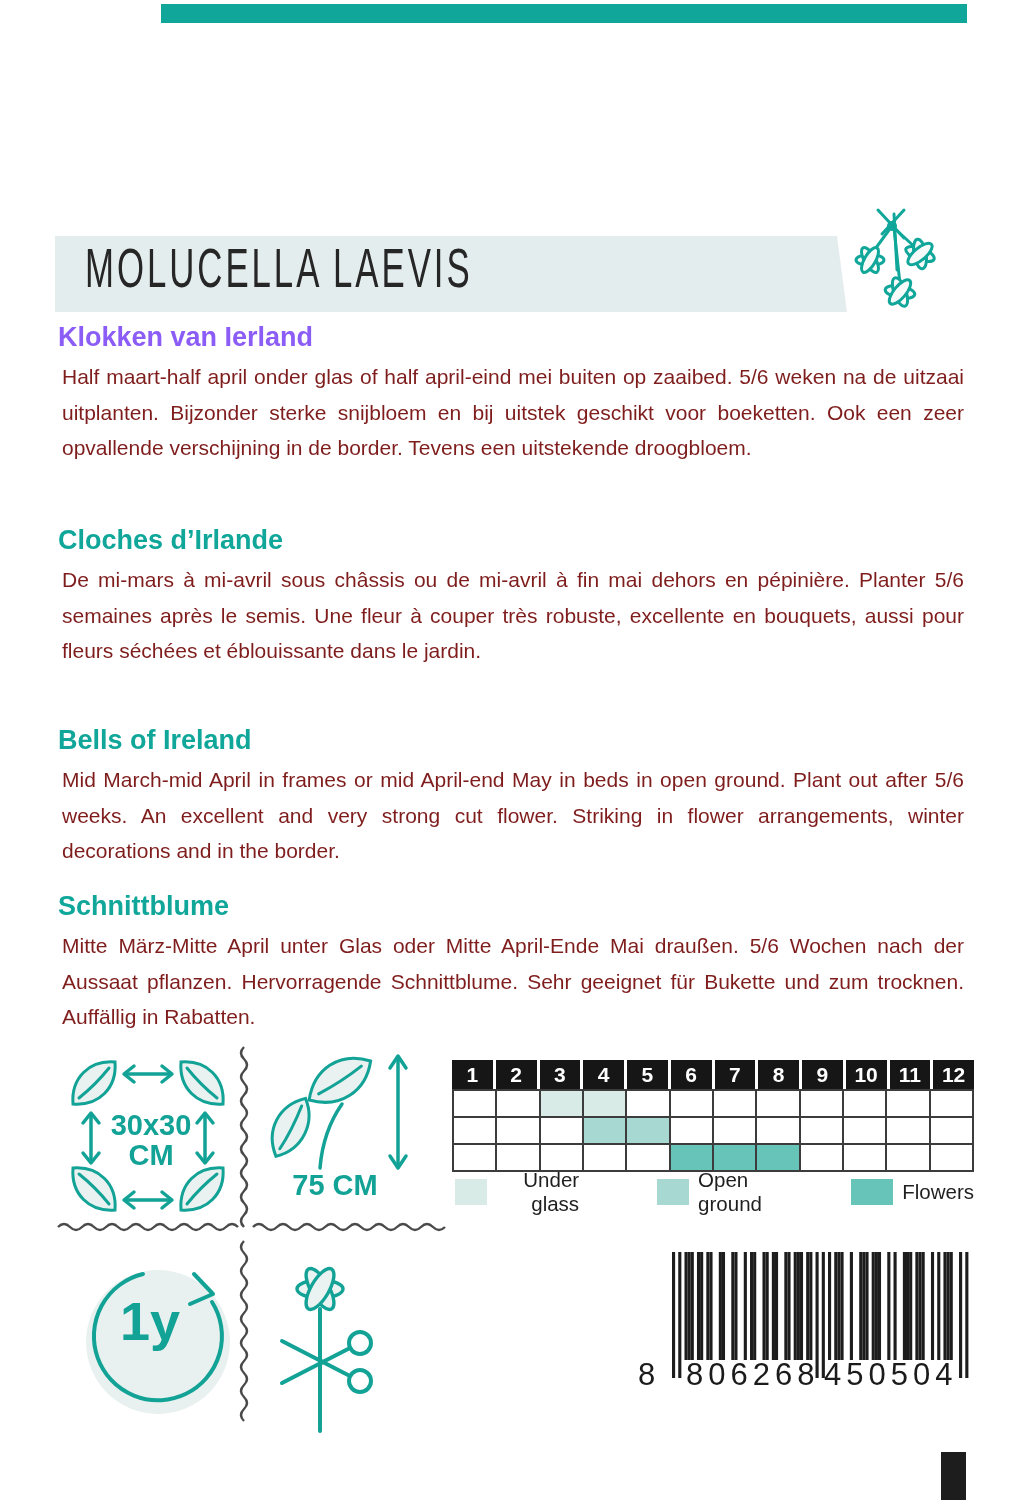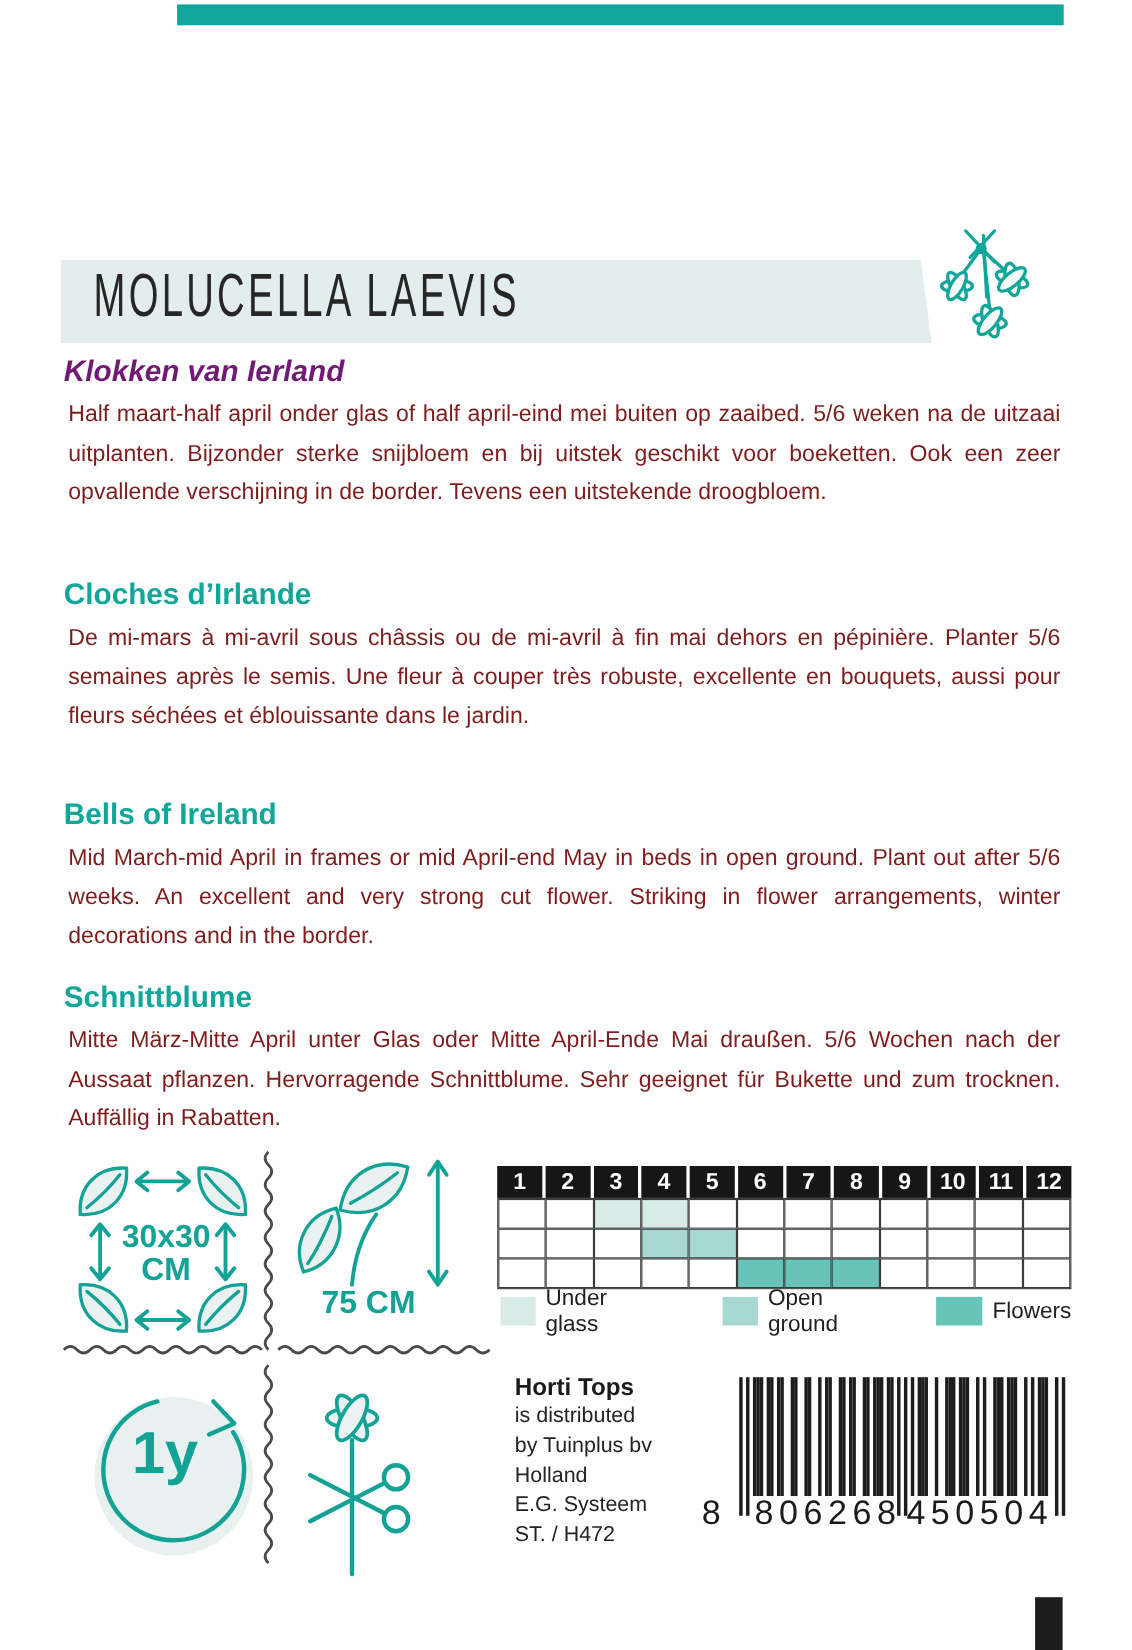--- a/index.html
+++ b/index.html
@@ -87,21 +87,21 @@
         <g transform="translate(52,84)">
           <ellipse rx="15" ry="6" transform="rotate(10)"></ellipse>
             <ellipse rx="15" ry="6" transform="rotate(70)"></ellipse>
             <ellipse rx="15" ry="6" transform="rotate(130)"></ellipse>
         </g>
       </g>
     </svg>
   </div>
 
   <div class="section" style="top:322px">
-    <h2 style="color: #701a75; font-style: italic;">Klokken van Ierland</h2>
+    <h2 style="color: #8b5cf6;">Klokken van Ierland</h2>
     <p>Half maart-half april onder glas of half april-eind mei buiten op zaaibed. 5/6 weken na de uitzaai uitplanten. Bijzonder sterke snijbloem en bij uitstek geschikt voor boeketten. Ook een zeer opvallende verschijning in de border. Tevens een uitstekende droogbloem.</p>
   </div>
   <div class="section" style="top:525px">
     <h2 style="color: rgb(16, 167, 154);">Cloches d’Irlande</h2>
     <p>De mi-mars à mi-avril sous châssis ou de mi-avril à fin mai dehors en pépinière. Planter 5/6 semaines après le semis. Une fleur à couper très robuste, excellente en  bouquets, aussi pour fleurs séchées et éblouissante dans le jardin.</p>
   </div>
   <div class="section" style="top:725px">
     <h2 style="color: rgb(16, 167, 154);">Bells of Ireland</h2>
     <p>Mid March-mid April in frames or mid April-end May in beds in open ground. Plant out after 5/6 weeks. An excellent and very strong cut flower. Striking in flower arrangements, winter decorations and in the border.</p>
   </div>
@@ -276,43 +276,35 @@
           <div class="cal-cell" style="background: rgb(102, 196, 184);"></div>
           <div class="cal-cell" style="background: rgb(102, 196, 184);"></div>
           <div class="cal-cell" style="background: rgb(102, 196, 184);"></div>
           <div class="cal-cell"></div>
           <div class="cal-cell"></div>
           <div class="cal-cell"></div>
           <div class="cal-cell"></div>
         </div>
       </div>
     <div id="cal-legend" style="justify-content: flex-start;">
-        <div class="leg-item" style="margin-left: 3px;">
+        <div class="leg-item" style="margin-left: 3px; text-align: right;">
           <div class="leg-swatch" style="background: rgb(216, 235, 231);"></div>
           <div class="leg-label">Under glass</div>
         </div>
         <div class="leg-item" style="margin-left: 78px;">
           <div class="leg-swatch" style="background: rgb(167, 216, 209);"></div>
           <div class="leg-label">Open ground</div>
         </div>
         <div class="leg-item" style="margin-left: 62px;">
           <div class="leg-swatch" style="background: rgb(102, 196, 184);"></div>
           <div class="leg-label">Flowers</div>
         </div>
       </div>
   </div>
 
-  <div id="dist">
-    <div class="brand">Horti Tops</div>
-    <div class="dline">is distributed</div>
-    <div class="dline">by Tuinplus bv</div>
-    <div class="dline">Holland</div>
-    <div class="dline">E.G. Systeem</div>
-    <div class="dline">ST. / H472</div>
-  </div>
 
   <div id="barcode-wrap">
     <svg id="bc-svg" width="350" height="135" viewBox="0 0 350 135">
         <rect x="44.00" y="2" width="3.12" height="126" fill="#1d1d1d"></rect>
         <rect x="50.24" y="2" width="3.12" height="126" fill="#1d1d1d"></rect>
         <rect x="56.48" y="2" width="3.12" height="108" fill="#1d1d1d"></rect>
         <rect x="59.60" y="2" width="3.12" height="108" fill="#1d1d1d"></rect>
         <rect x="62.72" y="2" width="3.12" height="108" fill="#1d1d1d"></rect>
         <rect x="68.96" y="2" width="3.12" height="108" fill="#1d1d1d"></rect>
         <rect x="72.08" y="2" width="3.12" height="108" fill="#1d1d1d"></rect>

